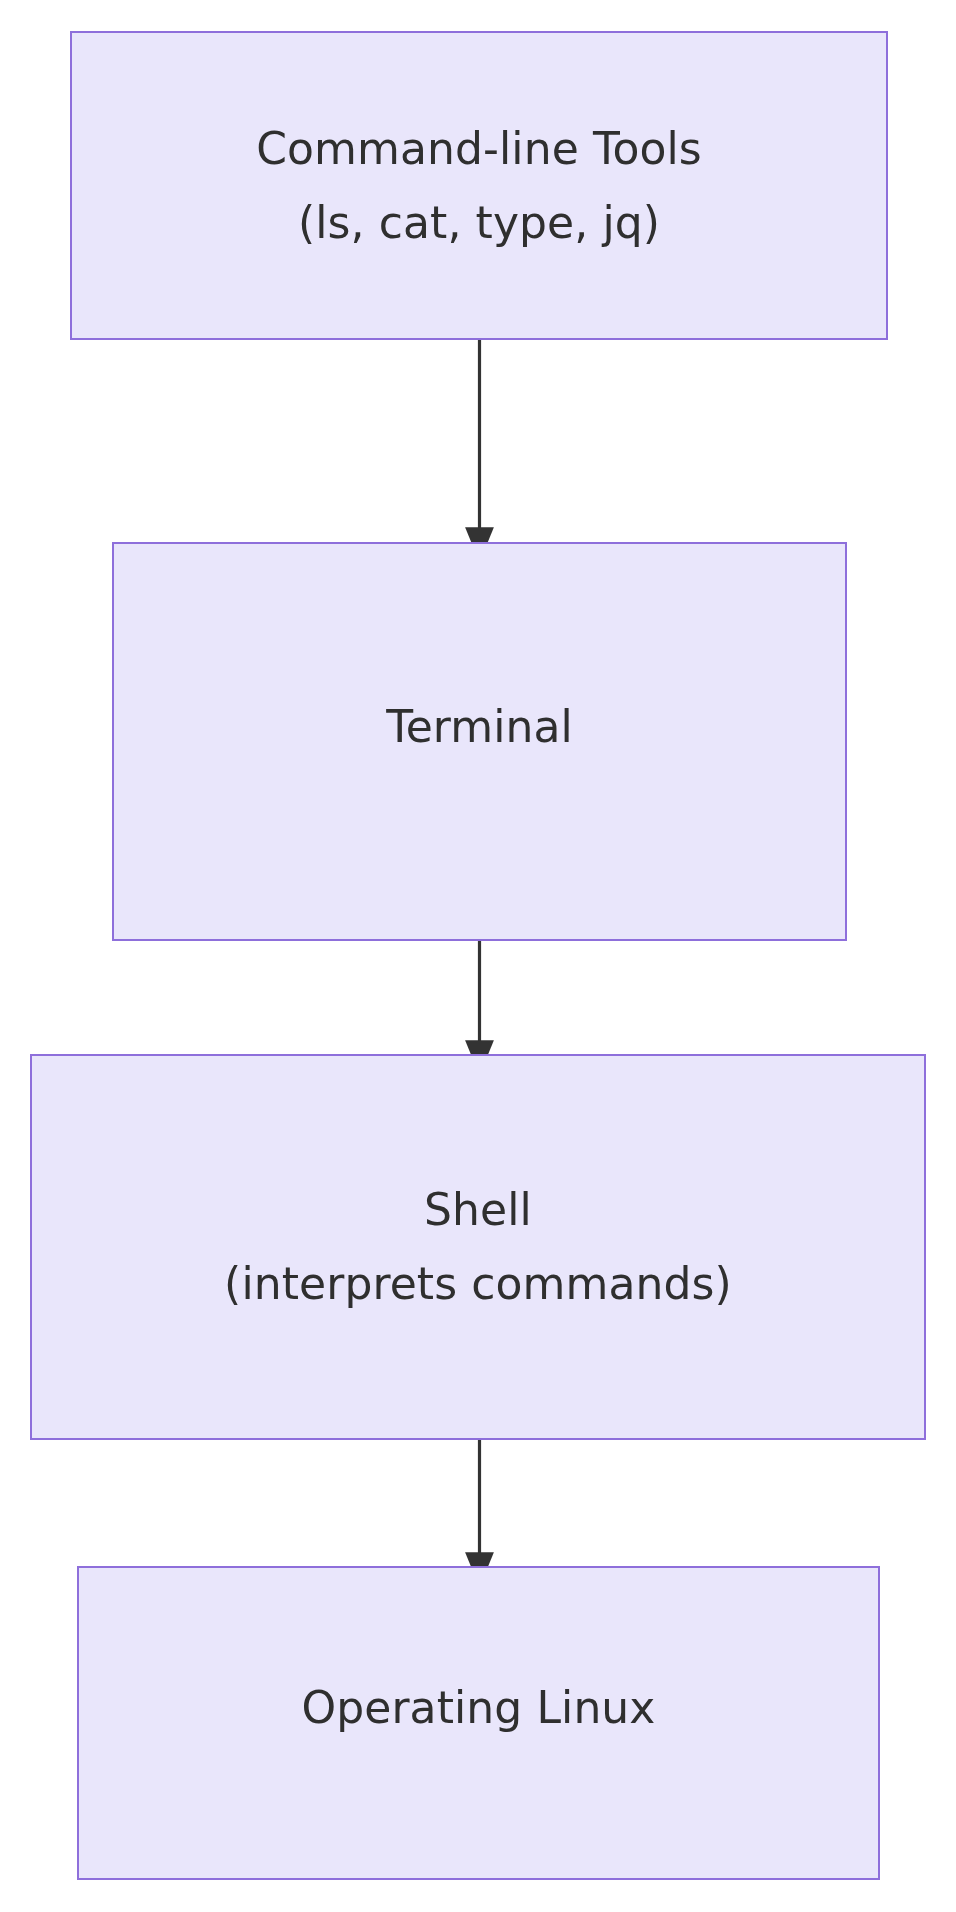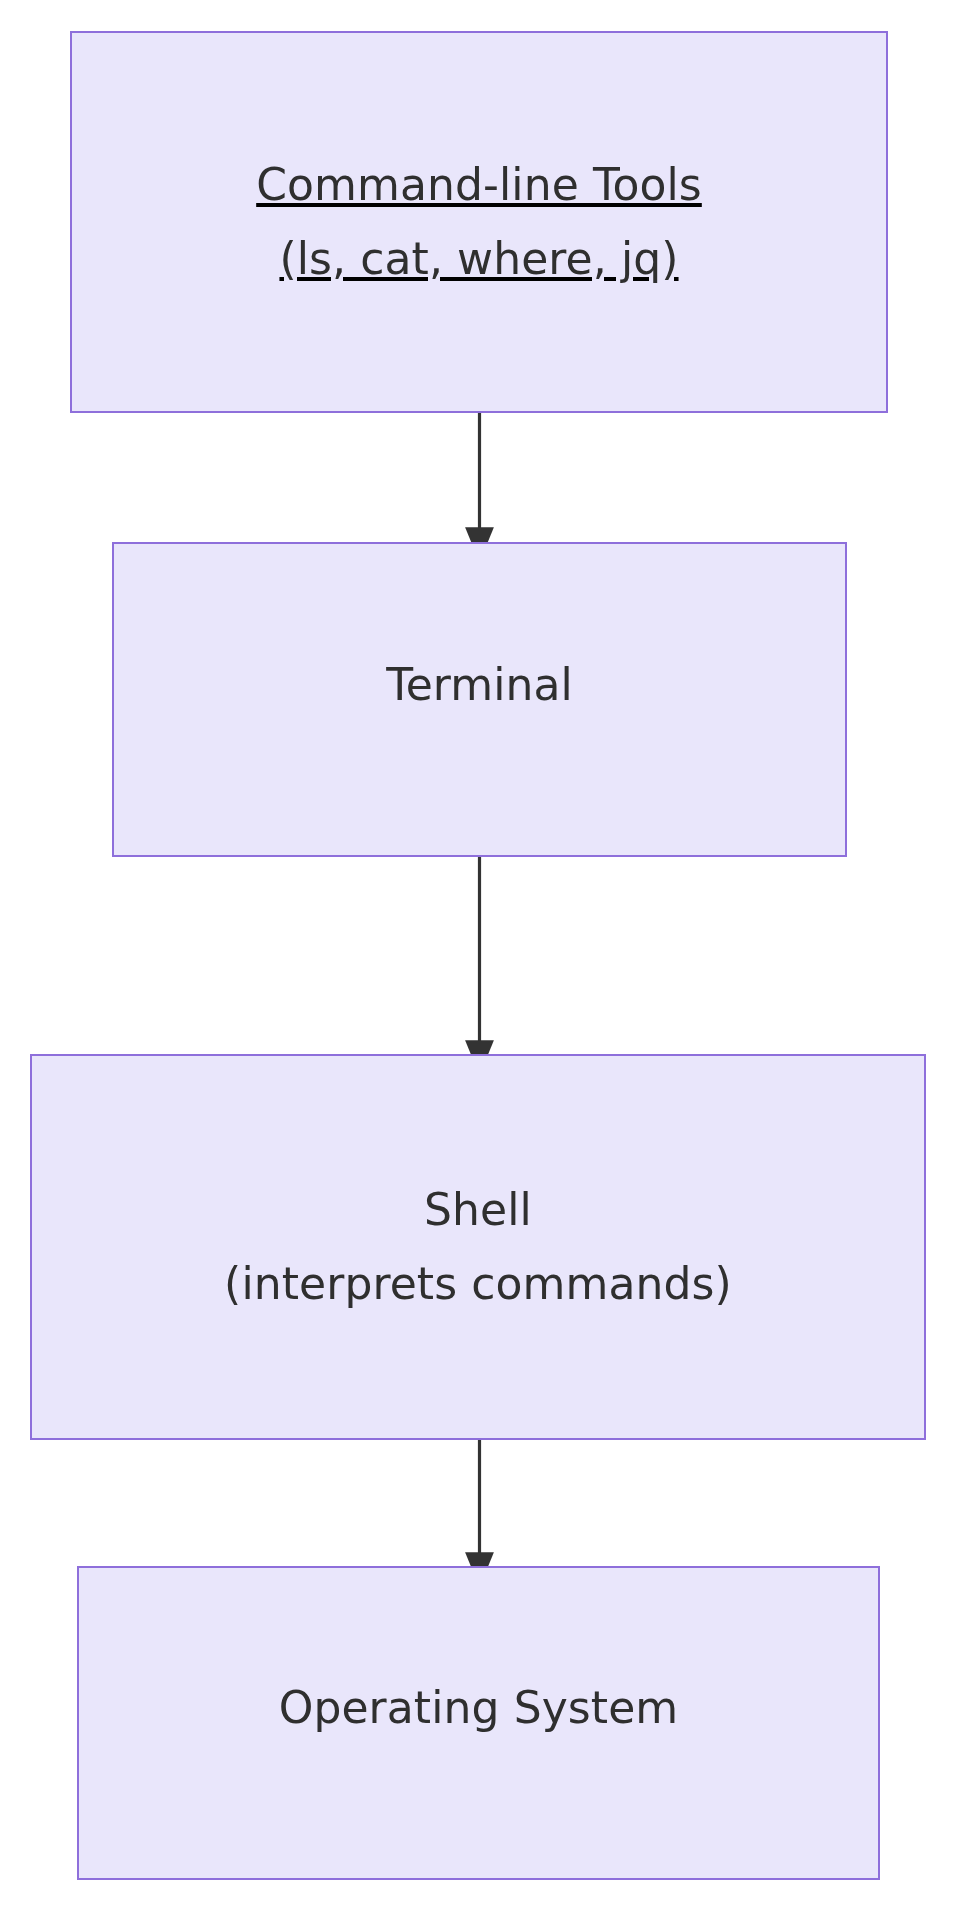--- a/index.html
+++ b/index.html
@@ -39,22 +39,22 @@
     color: #2f2f2f;
     font-size: 44px;
     line-height: 1.0;
     letter-spacing: 0.1px;
     white-space: nowrap;
   }
   .node-line.primary { margin-bottom: 30px; }
   .node-line.secondary { margin-bottom: 0; }
 
   
-  #node-tools    { left: 70px;  top: 31px;   width: 818px; height: 382px; text-decoration: underline; }
-  #node-terminal { left: 112px; top: 542px;  width: 735px; height: 315px; }
+  #node-tools    { left: 70px;  top: 31px;   width: 818px; height: 309px; }
+  #node-terminal { left: 112px; top: 542px;  width: 735px; height: 399px; }
   #node-shell    { left: 30px;  top: 1054px; width: 896px; height: 386px; }
   #node-os       { left: 77px;  top: 1566px; width: 803px; height: 314px; }
 
   .edge {
     position: absolute;
     left: 0;
     top: 0;
     width: 956px;
     height: 1912px;
     pointer-events: none;
@@ -77,29 +77,29 @@
       <line x1="479.5" y1="340" x2="479.5" y2="531" stroke="#333333" stroke-width="3.2" marker-end="url(#arrowhead)"></line>
 
       <line x1="479.5" y1="857" x2="479.5" y2="1044" stroke="#333333" stroke-width="3.2" marker-end="url(#arrowhead)"></line>
 
       <line x1="479.5" y1="1367" x2="479.5" y2="1556" stroke="#333333" stroke-width="3.2" marker-end="url(#arrowhead)"></line>
     </svg>
   </div>
 
   <div class="node" id="node-tools">
     <div class="node-line primary">Command-line Tools</div>
-    <div class="node-line secondary">(ls, cat, where, jq)</div>
+    <div class="node-line secondary">(ls, cat, type, jq)</div>
   </div>
 
   <div class="node" id="node-terminal">
     <div class="node-line primary">Terminal</div>
   </div>
 
   <div class="node" id="node-shell">
     <div class="node-line primary">Shell</div>
     <div class="node-line secondary">(interprets commands)</div>
   </div>
 
   <div class="node" id="node-os">
-    <div class="node-line primary">Operating System</div>
+    <div class="node-line primary">Operating Linux</div>
   </div>
 
 </div>
 
 </body></html>

